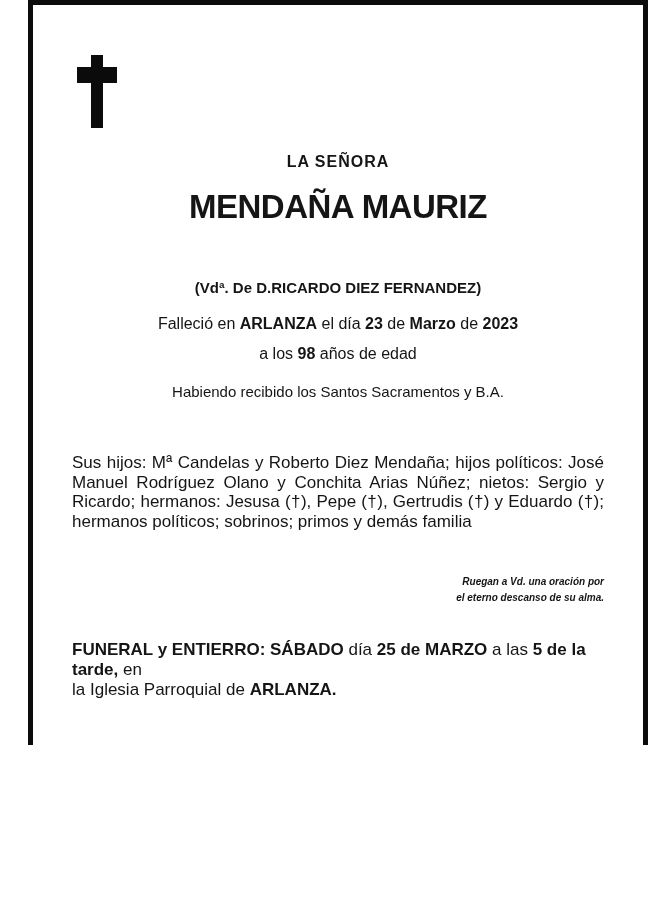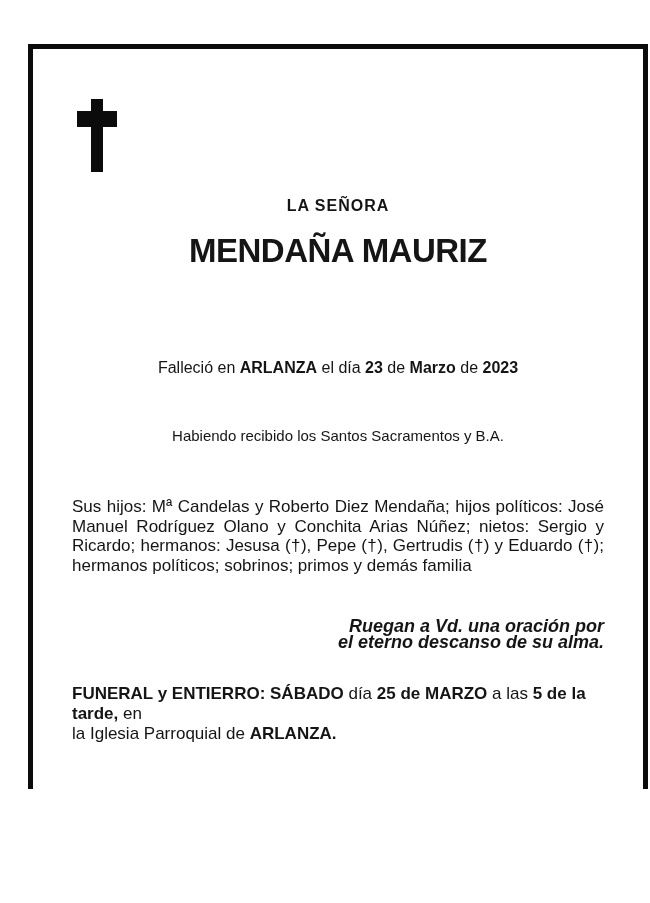--- a/index.html
+++ b/index.html
@@ -1,37 +1,37 @@
 <!DOCTYPE html>
 <html><head>
 <meta charset="utf-8">
 <style>
   * { margin:0; padding:0; box-sizing:border-box; }
   html,body { width:650px; height:903px; background:#ffffff; font-family:"Liberation Sans", sans-serif; }
-  .page { position:relative; width:650px; height:745px; background:#ffffff; overflow:hidden;margin-top:44px; }
+  .page { position:relative; width:650px; height:745px; background:#ffffff; overflow:hidden; }
   .frame {
     position:absolute; left:28px; top:0px; width:620px; height:899px;
     border:5px solid #0b0b0b; background:#ffffff;
   }
   .block { position:absolute; left:39px; right:39px; color:#151515; }
 
   
   .cross { position:absolute; left:44px; top:50px; width:40px; height:73px; }
   .cross .stem { position:absolute; left:14px; top:0; width:12px; height:73px; background:#0b0b0b; }
   .cross .arm  { position:absolute; left:0; top:12px; width:40px; height:16px; background:#0b0b0b; }
 
   .la-senora { top:148px; text-align:center; font-size:16px; font-weight:bold; letter-spacing:1px; }
   .names     { top:183px; text-align:center; font-size:33px; font-weight:bold; line-height:38px; letter-spacing:-0.5px; }
   .widow     { top:274px; text-align:center; font-size:15px; font-weight:bold; }
   .death     { top:310px; text-align:center; font-size:16px; }
   .age       { top:340px; text-align:center; font-size:16px; }
   .sacraments{ top:378px; text-align:center; font-size:15px; }
   .dep       { top:417px; text-align:center; font-size:19px; font-weight:bold; word-spacing:16px; }
   .family    { top:448px; text-align:justify; font-size:17px; line-height:19.7px; }
-  .prayer    { top:569px; text-align:right; font-size:18px; font-weight:bold; font-style:italic; line-height:16px; }
+  .prayer    { top:569px; text-align:right; font-size:10px; font-weight:bold; font-style:italic; line-height:16px; }
   .funeral   { top:635px; font-size:17px; line-height:20px; }
   .wake      { top:693px; font-size:17px; line-height:20px; font-weight:bold; }
   .wake .gap { display:inline-block; width:6px; }
   .casa      { top:748px; font-size:11px; }
   b { font-weight:bold; }
 </style>
 </head>
 <body>
 
 <div class="page">
@@ -41,23 +41,25 @@
       <div class="stem"></div>
       <div class="arm"></div>
     </div>
 
     <div class="block la-senora">LA SEÑORA</div>
 
     <div class="block names">
       <div>MENDAÑA MAURIZ</div>
     </div>
 
+    <div class="block widow">(Vdª. De D.RICARDO DIEZ FERNANDEZ)</div>
 
     <div class="block death"><span>Falleció en </span><b>ARLANZA</b><span> el día </span><b>23</b><span> de </span><b>Marzo</b><span> de </span><b>2023</b></div>
 
+    <div class="block age"><span>a los </span><b>98</b><span> años de edad</span></div>
 
     <div class="block sacraments">Habiendo recibido los Santos Sacramentos y B.A.</div>
 
 
     <div class="block family">Sus hijos: Mª Candelas y Roberto Diez Mendaña; hijos políticos: José Manuel Rodríguez Olano y Conchita Arias Núñez; nietos: Sergio y Ricardo; hermanos: Jesusa (†), Pepe (†), Gertrudis (†) y Eduardo (†); hermanos políticos; sobrinos; primos y demás familia</div>
 
     <div class="block prayer">
       <div>Ruegan a Vd. una oración por</div>
       <div>el eterno descanso de su alma.</div>
     </div>

